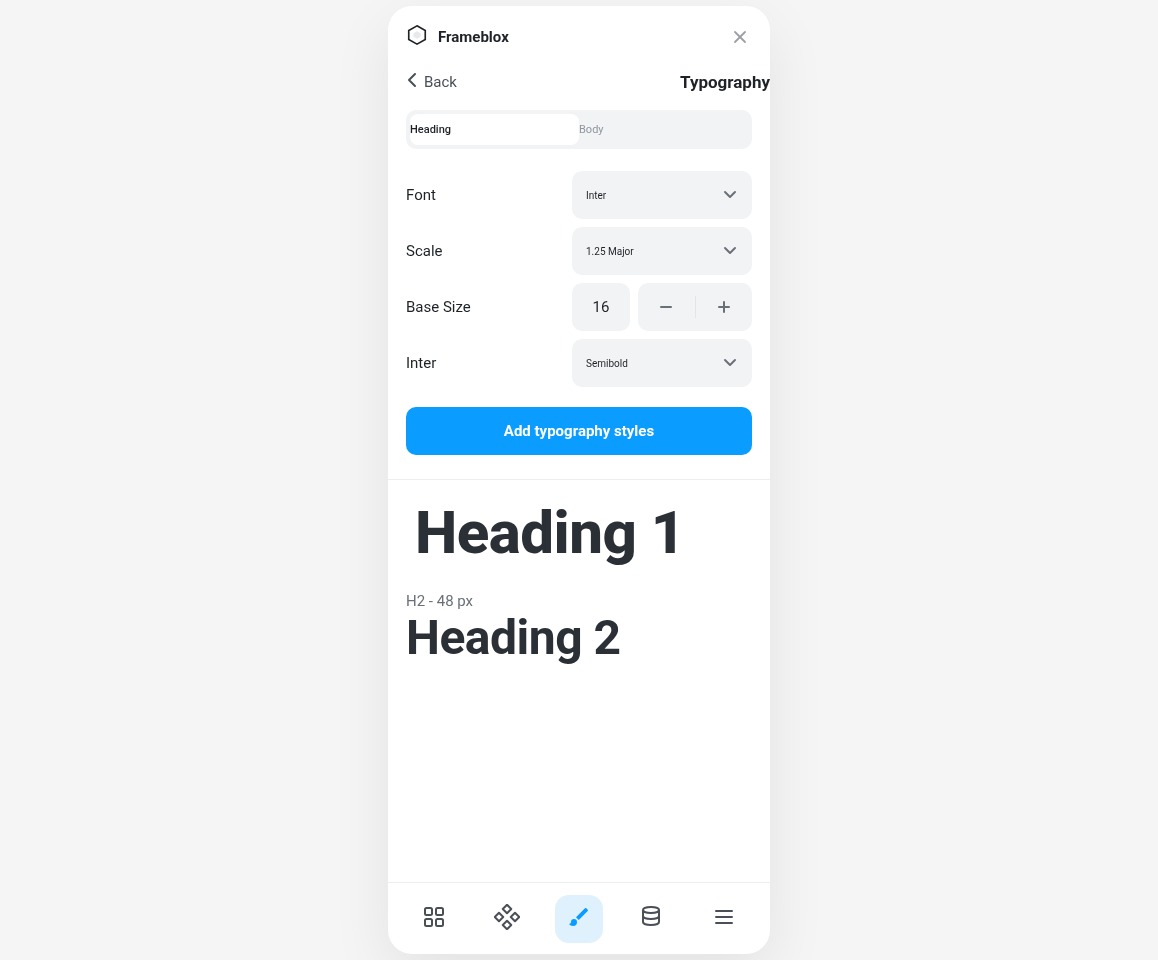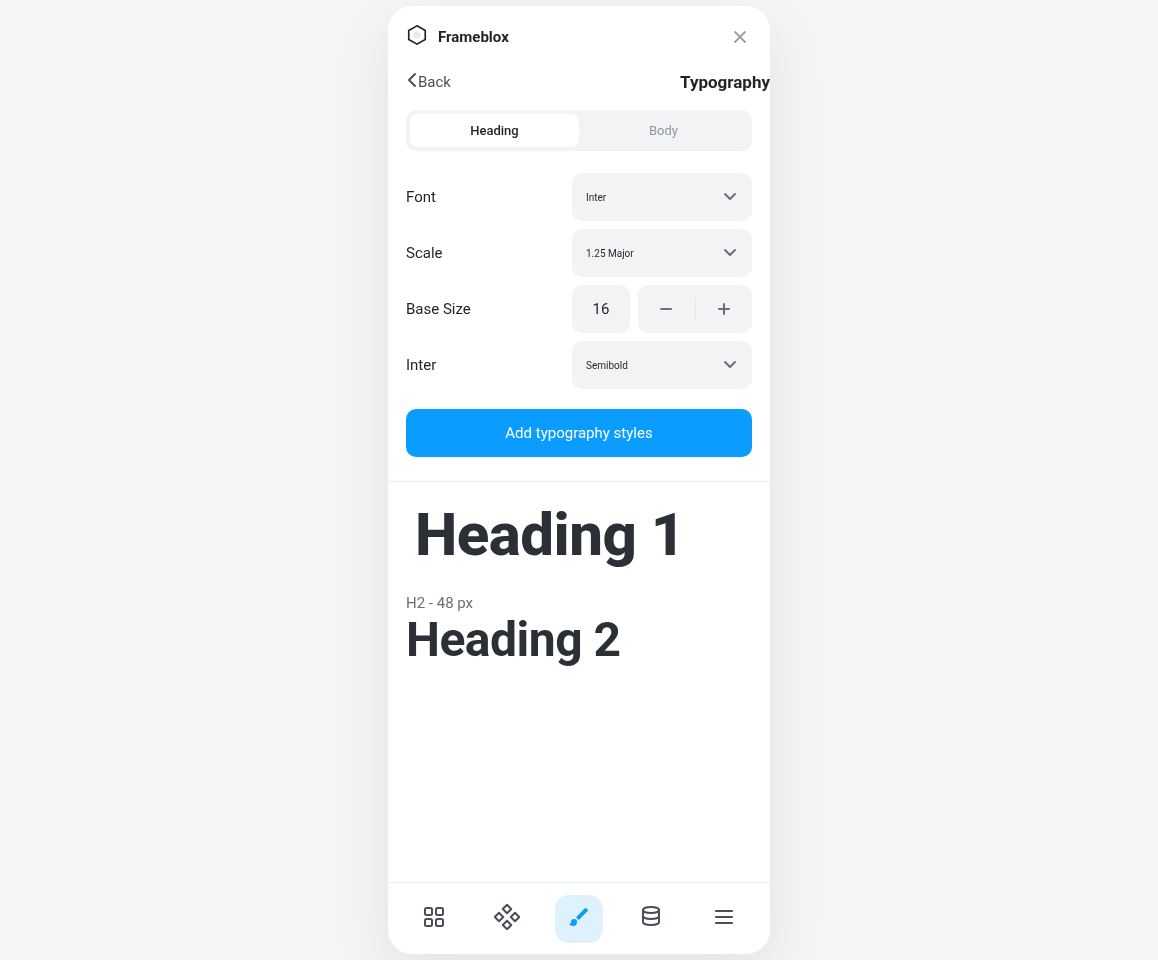--- a/index.html
+++ b/index.html
@@ -49,20 +49,21 @@
   }
   .subheader {
     display: flex;
     align-items: center;
     padding: 22px 18px 0 18px;
     position: relative;
   }
   .back {
     display: flex;
     align-items: center;
+    gap: 6px;
     color: #4b5058;
     font-size: 15px;
     cursor: pointer;
   }
   .title {
     position: absolute;
     left: 8px;
     right: 0;
     text-align: right;
     font-weight: 700;
@@ -72,24 +73,24 @@
   }
   .tabs {
     margin: 18px 18px 0 18px;
     background: #f2f3f4;
     border-radius: 10px;
     display: flex;
     padding: 4px;
   }
   .tab {
     flex: 1;
-    text-align: center;
+    text-align: left;
     padding: 9px 0;
     border-radius: 8px;
-    font-size: 13px;
+    font-size: 11px;
     color: #9096a0;
     cursor: pointer;
   }
   .tab.active {
     background: #fff;
     color: #1f2328;
     font-weight: 500;
   }
   .controls {
     padding: 22px 18px 0 18px;
@@ -156,21 +157,21 @@
   .divider-v {
     width: 1px;
     height: 22px;
     background: #e3e5e8;
   }
   .primary-btn {
     margin: 20px 18px 0 18px;
     background: #0a9cff;
     color: #fff;
     font-size: 15px;
-    font-weight: 400;
+    font-weight: 700;
     border-radius: 10px;
     text-align: center;
     padding: 15px 0;
     cursor: pointer;
   }
   .hr {
     height: 1px;
     background: #eceef0;
     margin-top: 24px;
   }

